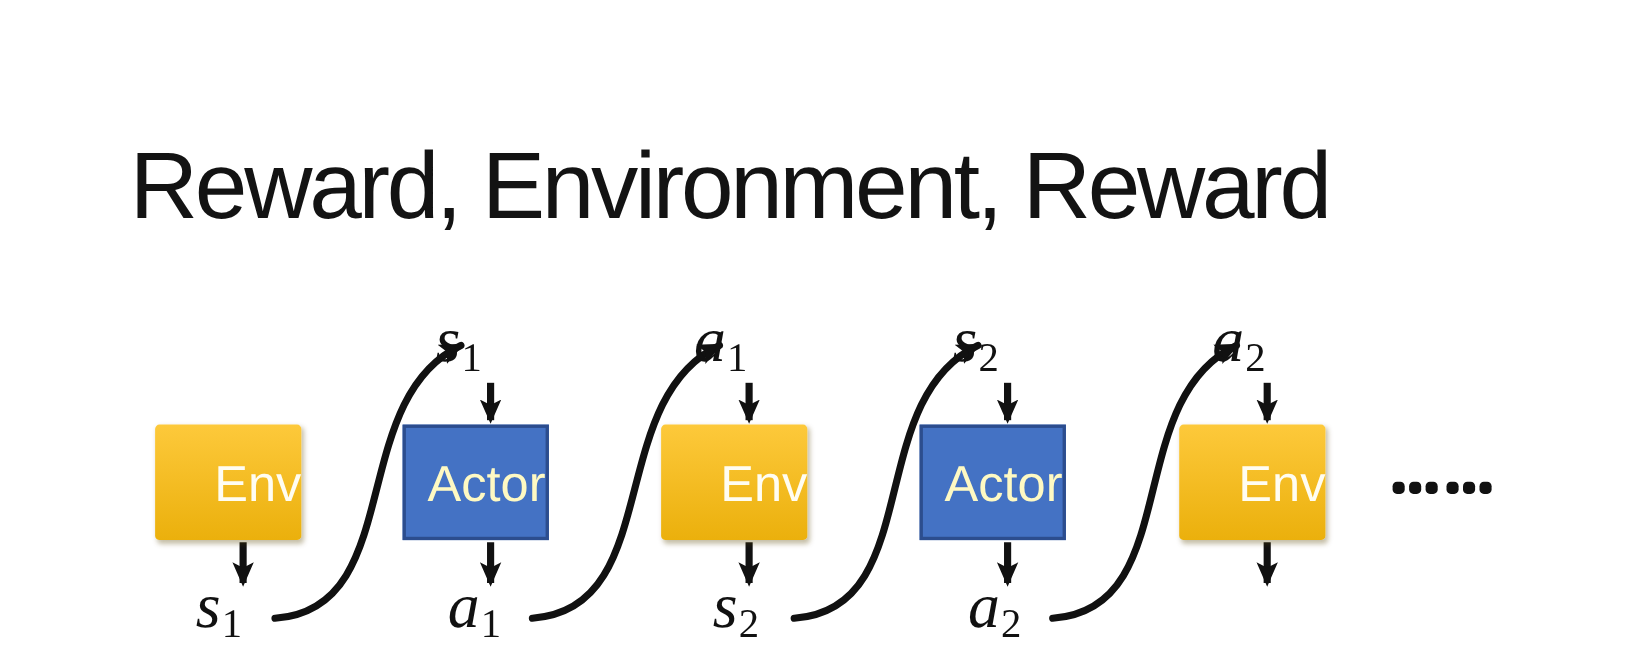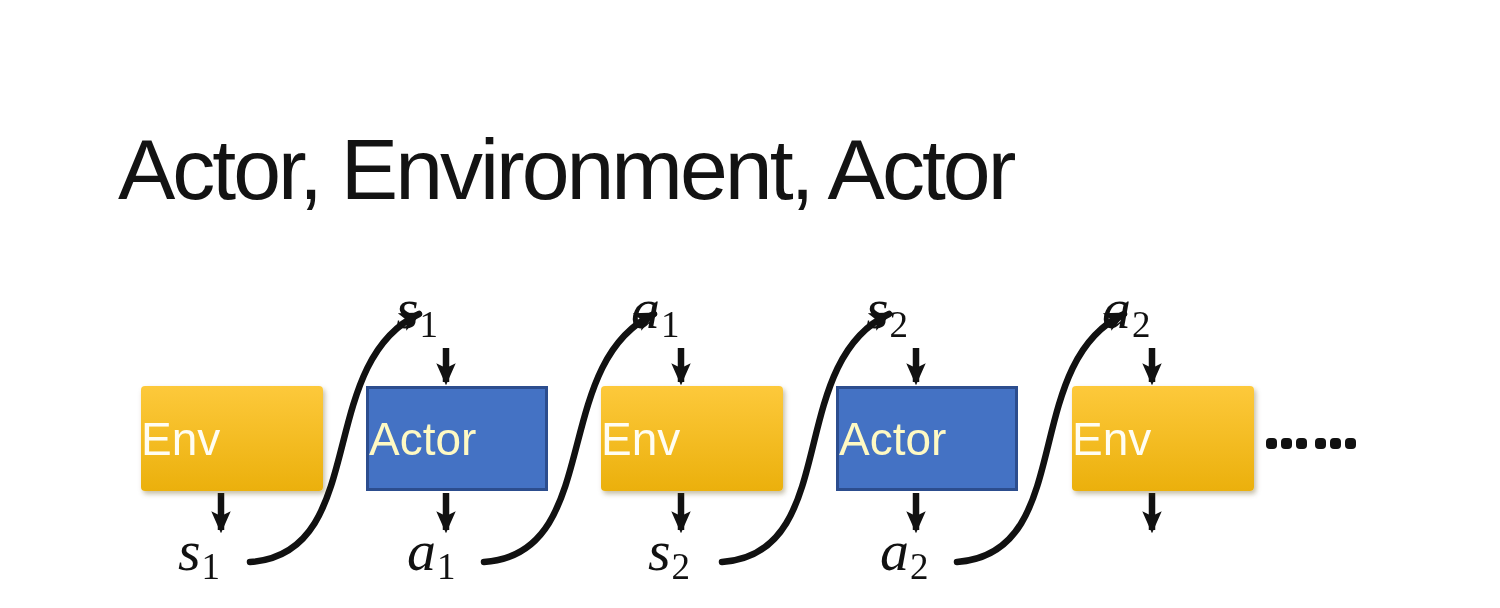--- a/index.html
+++ b/index.html
@@ -25,26 +25,26 @@
     font-family: "Liberation Sans", sans-serif;
   }
   .arrows {
     position: absolute;
     left: 0; top: 0;
     width: 1500px; height: 608px;
   }
   .box {
     position: absolute;
     top: 386px;
-    width: 182px;
+    width: 133px;
     height: 105px;
     box-sizing: border-box;
     display: flex;
     align-items: center;
-    justify-content: flex-start;
+    justify-content: flex-end;
     font-size: 46px;
     line-height: 1;
   }
   .box.env {
     background: linear-gradient(180deg, #FDC93B 0%, #EBB00C 100%);
     color: #FFFDF2;
     border-radius: 4px;
     box-shadow: 2px 3px 5px rgba(90, 70, 0, 0.35);
   }
   .box.actor {
@@ -86,21 +86,21 @@
     border-radius: 4px;
     margin-right: 4px;
   }
   .dot.gap { margin-left: 4px; }
 </style>
 </head>
 <body>
 
 <div class="slide">
 
-  <h1 class="title">Actor, Environment, Actor</h1>
+  <h1 class="title">Reward, Environment, Reward</h1>
 
   <svg class="arrows" viewBox="0 0 1500 608" xmlns="http://www.w3.org/2000/svg">
     <defs>
       <marker id="ah" viewBox="0 0 10 10" refX="8.5" refY="5" markerWidth="3.4" markerHeight="3.4" orient="auto-start-reverse" markerUnits="strokeWidth">
         <path d="M 0 0.6 L 10 5 L 0 9.4 L 2.2 5 Z" fill="#111111"></path>
       </marker>
     </defs>
 
     <line x1="446" y1="348" x2="446" y2="382" stroke="#111111" stroke-width="6.5" marker-end="url(#ah)"></line>
     <line x1="681" y1="348" x2="681" y2="382" stroke="#111111" stroke-width="6.5" marker-end="url(#ah)"></line>

